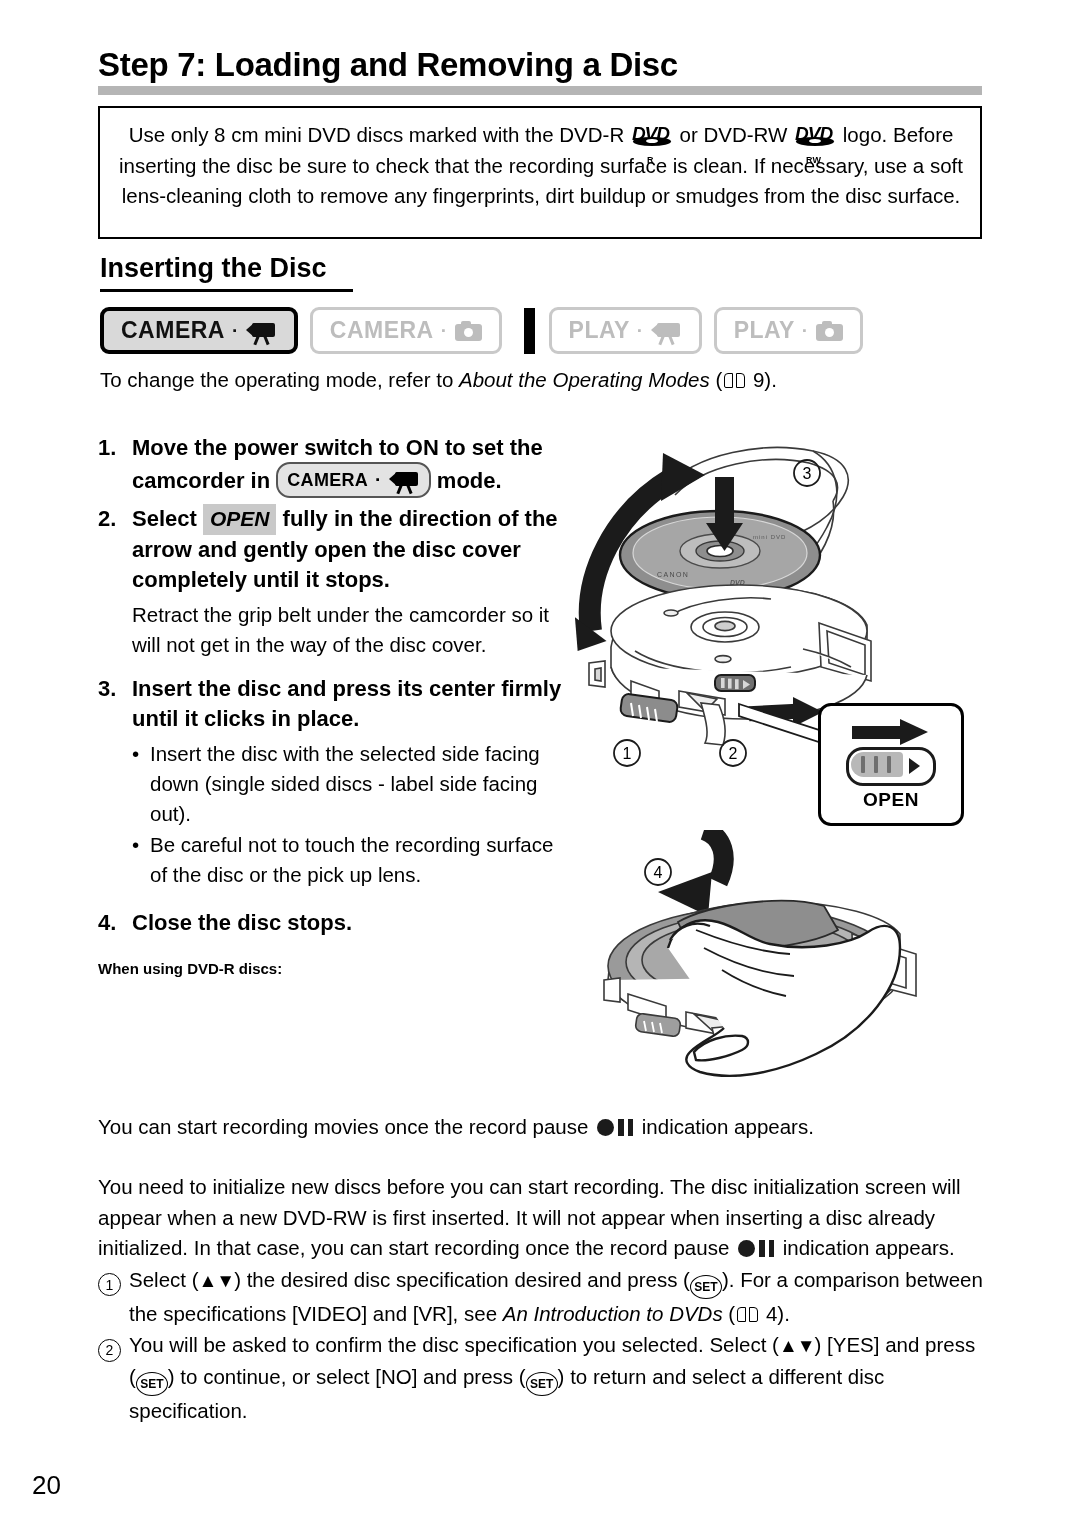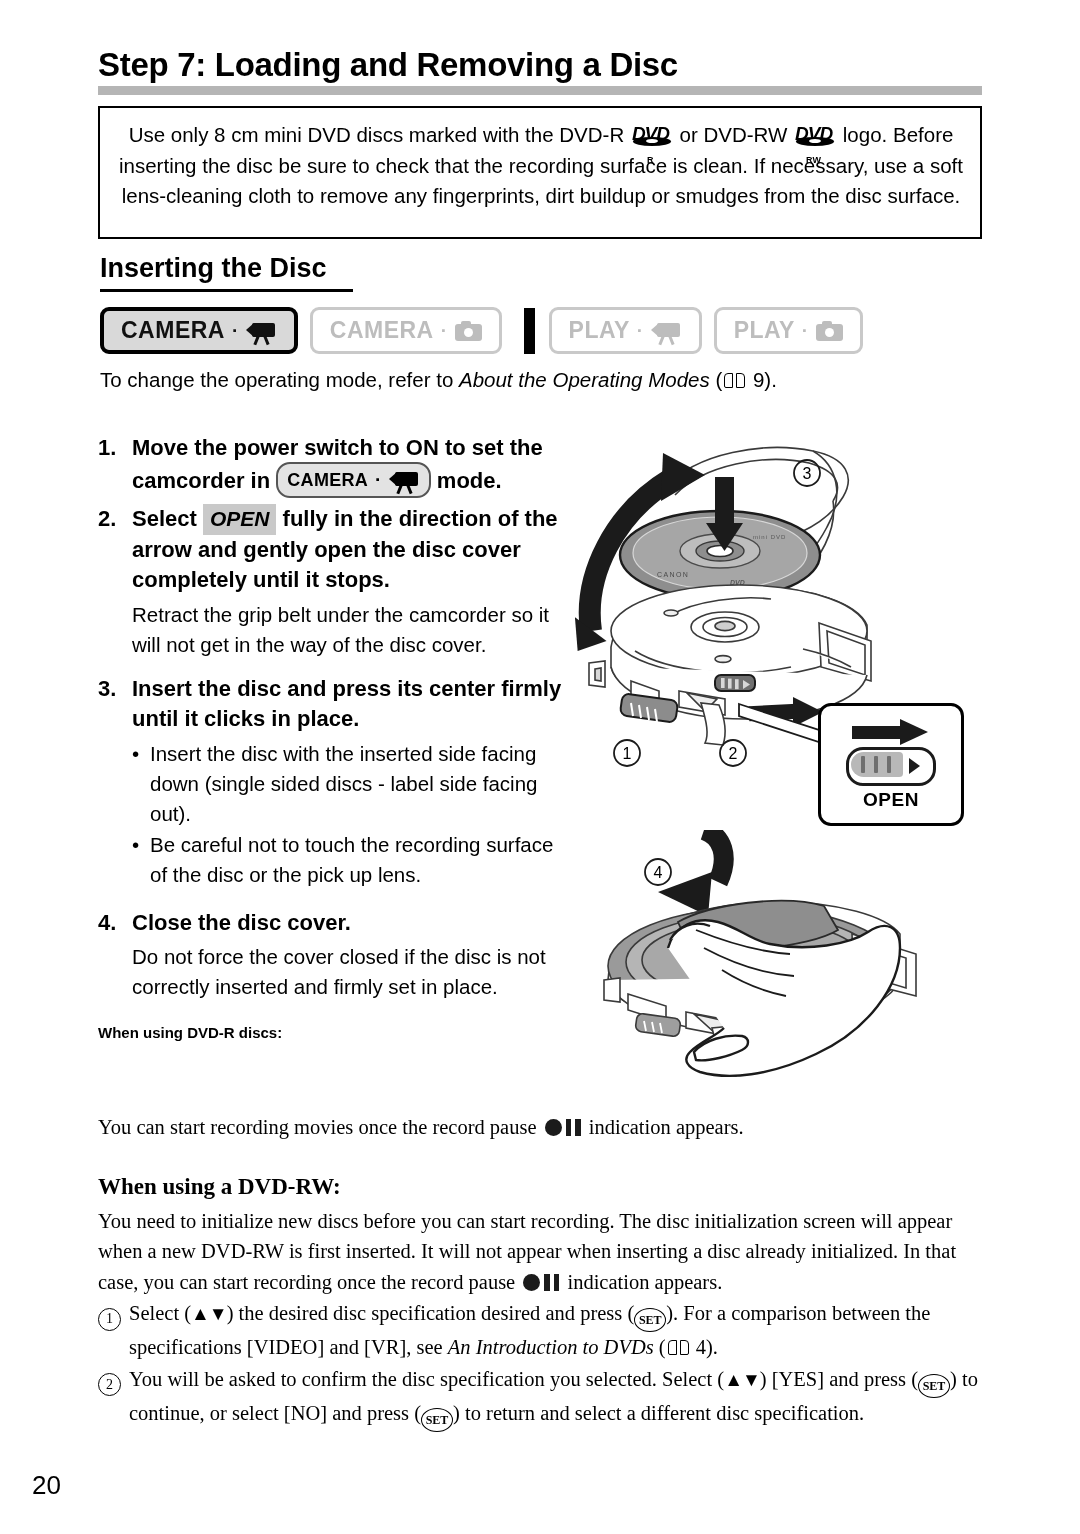--- a/index.html
+++ b/index.html
@@ -98,21 +98,21 @@
 
   
   .setg{
     display:inline-flex;align-items:center;justify-content:center;
     width:30px;height:22px;border:1.8px solid #000;border-radius:50%;
     font-size:12px;font-weight:bold;letter-spacing:0;vertical-align:-4px;
   }
   .updn{font-size:19px;letter-spacing:-1px;}
 
   
-  .wide{position:absolute;left:98px;width:886px;font-size:20.5px;line-height:30.5px;font-family:Liberation Serif, serif;}
+  .wide{position:absolute;left:98px;width:886px;font-size:20.5px;line-height:30.5px;}
   .wide h3{font-size:23px;font-weight:bold;margin:0 0 3px 0;}
   .numitem{display:flex;margin-top:1px;}
   .numitem .cn{width:31px;flex:none;}
   .circnum{
     display:inline-flex;align-items:center;justify-content:center;
     width:21px;height:21px;border:1.6px solid #000;border-radius:50%;
     font-size:14px;line-height:1;vertical-align:-3px;
   }
 
   .pagenum{position:absolute;left:32px;top:1470px;font-size:26px;}
@@ -231,47 +231,45 @@
     </div>
     <div class="sub">Retract the grip belt under the camcorder so it will not get in the way of the disc cover.</div>
 
     <div class="step">
       <div class="num">3.</div>
       <div class="txt">Insert the disc and press its center firmly until it clicks in place.</div>
     </div>
     <div class="blist">
       <div class="bline">
           <span class="bu">•</span>
-          <span>Insert the disc with the inserted side facing down (single sided discs - label side facing out).</span>
+          <span>Insert the disc with the selected side facing down (single sided discs - label side facing out).</span>
         </div>
       <div class="bline">
           <span class="bu">•</span>
           <span>Be careful not to touch the recording surface of the disc or the pick up lens.</span>
         </div>
     </div>
 
     <div class="step" style="margin-top:18px">
       <div class="num">4.</div>
-      <div class="txt">Close the disc cover.</div>
-    </div>
-    <div class="sub">Do not force the cover closed if the disc is not correctly inserted and firmly set in place.</div>
+      <div class="txt">Close the disc stops.</div>
+    </div>
 
     <div class="h3">When using DVD-R discs:</div>
   </div>
 
   <div class="wide" style="top:1112px;">
     <div><span>You can start recording movies once the record pause </span><span class="recp">
           <i class="cir"></i>
           <i class="b1"></i>
           <i class="b2"></i>
         </span><span> indication appears.</span></div>
   </div>
 
   <div class="wide" style="top:1172px;">
-    <h3>When using a DVD-RW:</h3>
     <div><span>You need to initialize new discs before you can start recording. The disc initialization screen will appear when a new DVD-RW is first inserted. It will not appear when inserting a disc already initialized. In that case, you can start recording once the record pause </span><span class="recp">
           <i class="cir"></i>
           <i class="b1"></i>
           <i class="b2"></i>
         </span><span> indication appears.</span></div>
 
     <div class="numitem">
       <div class="cn"><span class="circnum">1</span></div>
       <div><span>Select (</span><span class="updn">▲▼</span><span>) the desired disc specification desired and press (</span><span class="setg">SET</span><span>). For a comparison between the specifications [VIDEO] and [VR], see </span><i>An Introduction to DVDs</i><span> (</span><span class="book"><i class="bp bl"></i><i class="bp br"></i></span> <span>4</span><span>).</span></div>
     </div>

